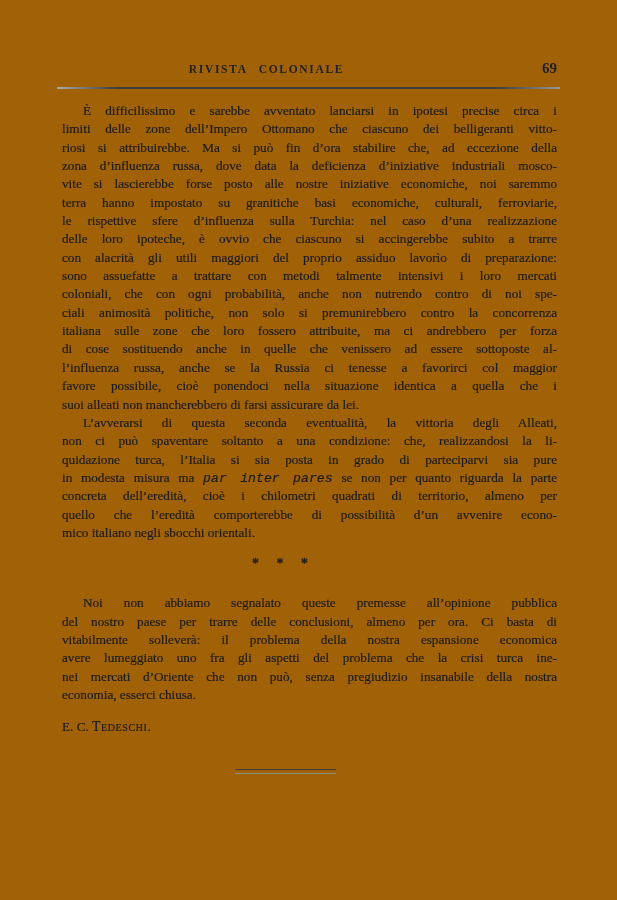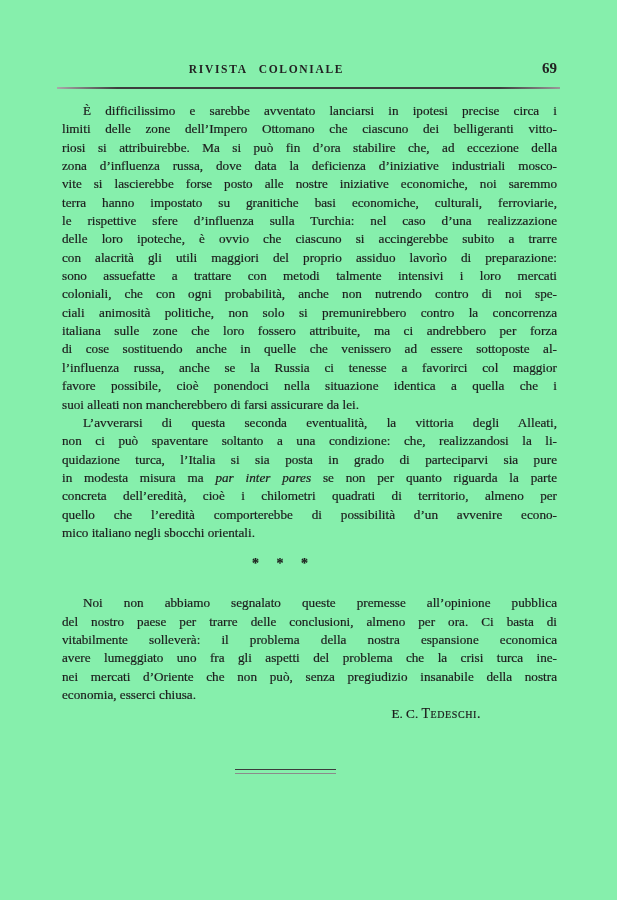--- a/index.html
+++ b/index.html
@@ -1,20 +1,20 @@
 <!DOCTYPE html>
 <html><head>
 <meta charset="utf-8">
 <style>
   html, body { margin: 0; padding: 0; background: #ffffff; }
   .page {
     position: relative;
     width: 617px;
     height: 900px;
-    background: #86efac;
+    background: #a16207;
     font-family: "Liberation Serif", serif;
     color: #1c1c1c;
     overflow: hidden;
   }
   
   .running-head-title {
     position: absolute;
     top: 63px; left: 0;
     width: 617px;
     text-align: center;
@@ -49,35 +49,35 @@
   }
   .paragraph { margin: 0; }
   .line {
     height: 18.35px;
     overflow: hidden;
     text-align: justify;
     text-align-last: justify;
   }
   .line.first { text-indent: 21px; }
   .line.last  { text-align-last: left; }
-  .line em { font-style: italic; }
+  .line em { font-style: italic; font-family: Liberation Mono, monospace; }
   .separator {
     height: 18px;
     margin-top: 13px;
     margin-bottom: 21px;
     text-align: center;
     transform: translateX(-26px);
     font-size: 14px;
     font-weight: bold;
     letter-spacing: 7px;
   }
   .signature {
-    text-align: right;
+    text-align: left;
     padding-right: 76px;
-    margin-top: 1px;
+    margin-top: 14px;
     font-size: 13.2px;
   }
   .signature .surname {
     font-variant: small-caps;
     letter-spacing: 0.6px;
     font-size: 13.8px;
   }
   
   .end-divider {
     position: absolute;

